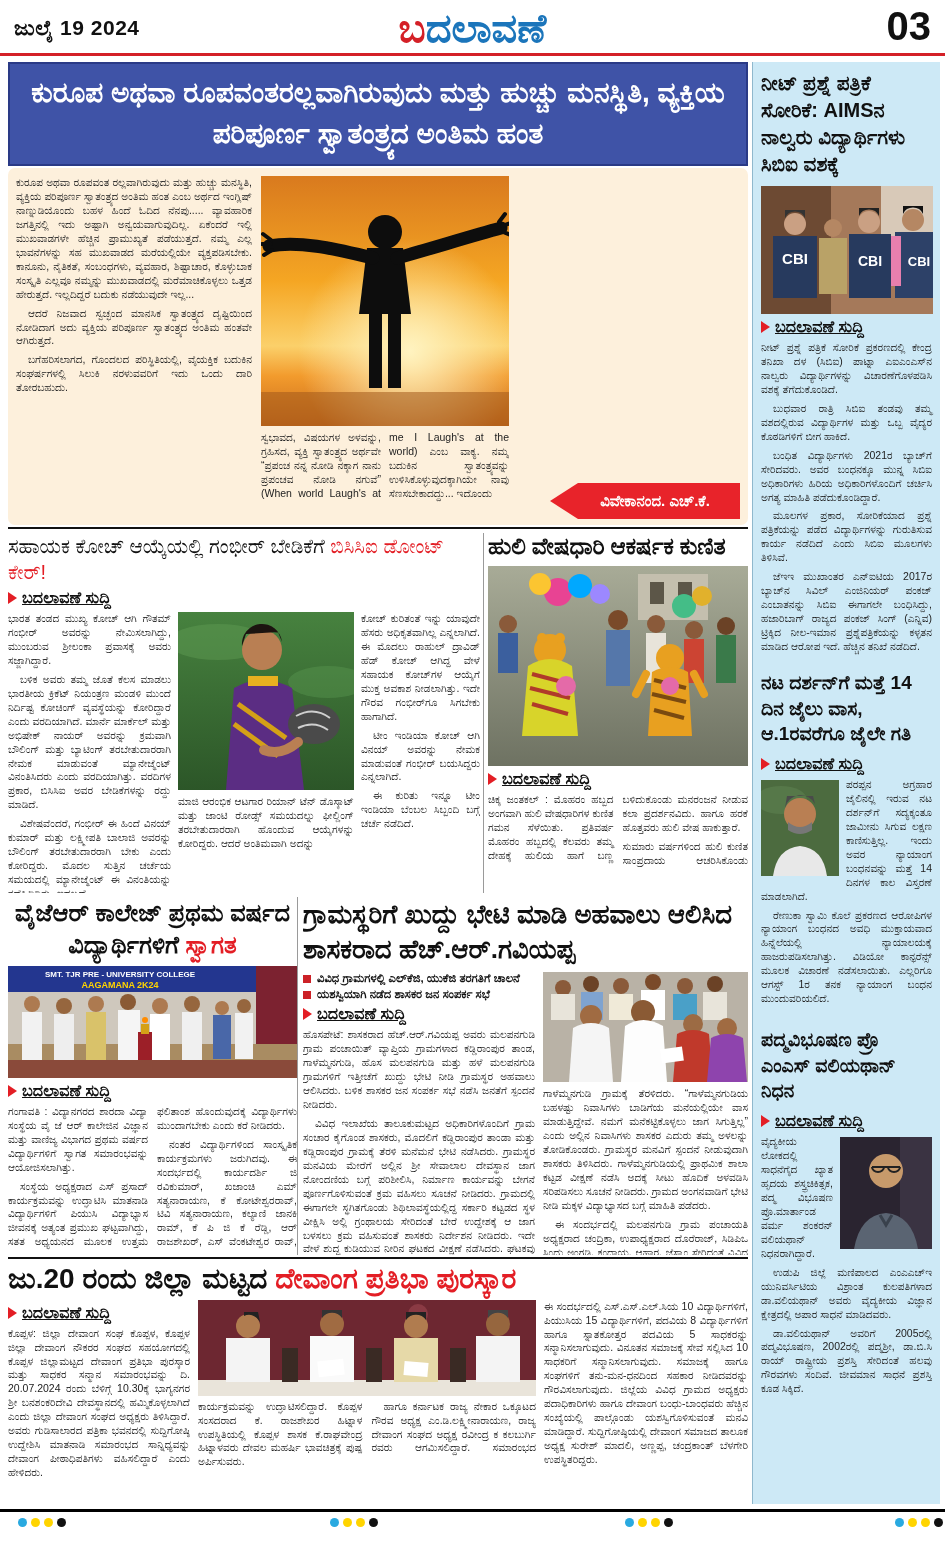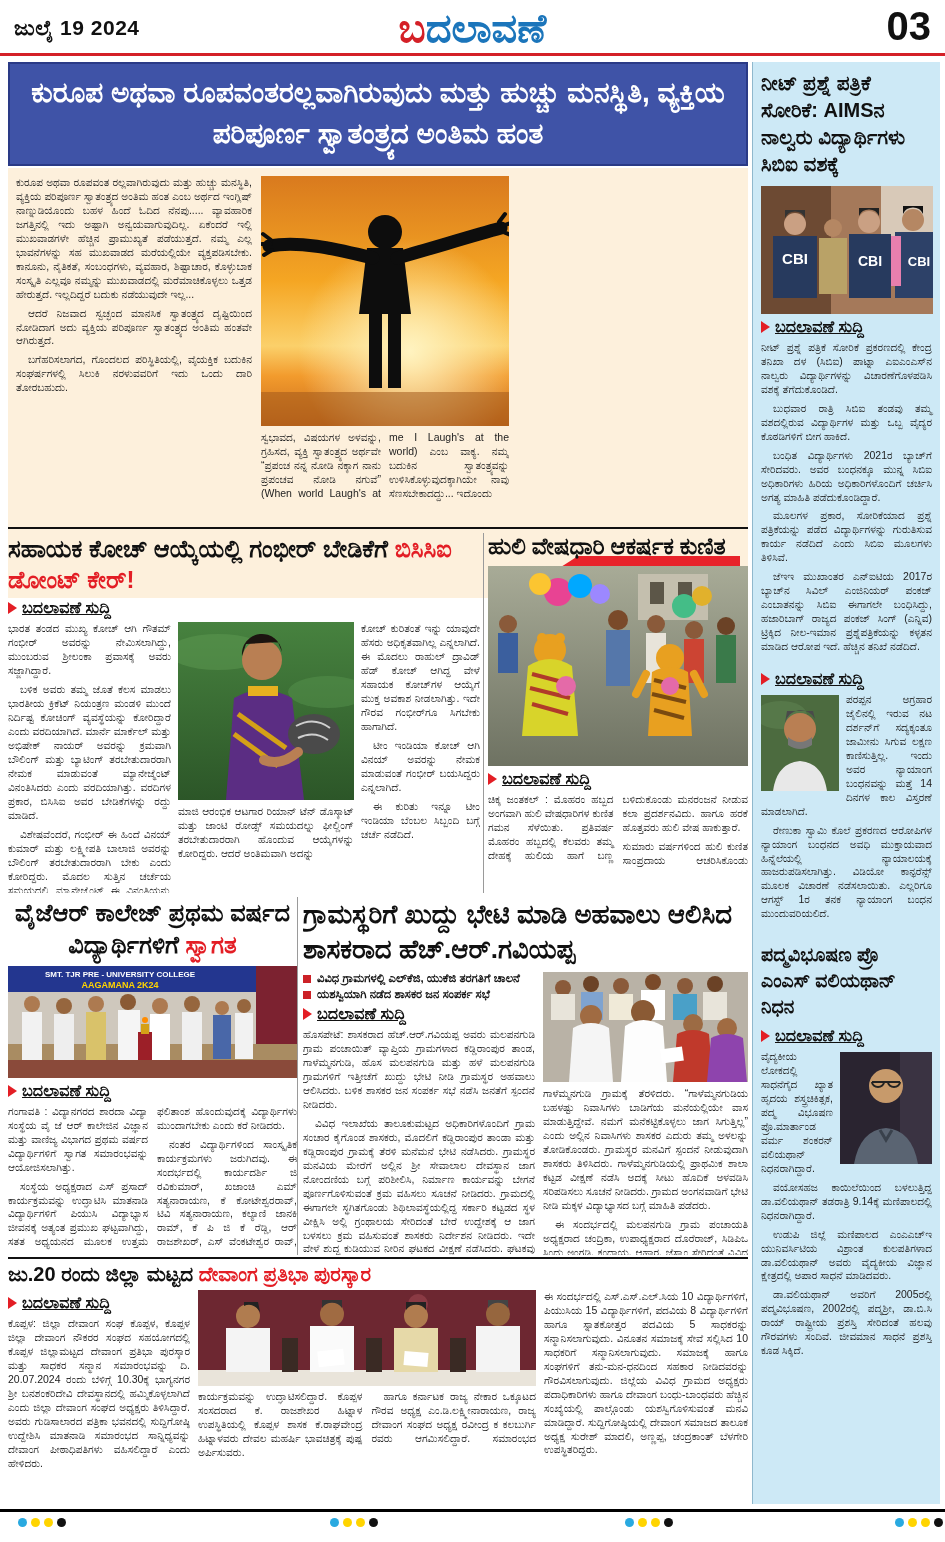--- a/index.html
+++ b/index.html
@@ -19,30 +19,30 @@
   .byline .tri { width:0; height:0; border-left:9px solid #e31e25; border-top:6px solid transparent; border-bottom:6px solid transparent; }
   .byline .btxt { font-size:16px; font-weight:bold; text-decoration:underline; color:#111; }
   .bt { font-size:10.5px; line-height:1.33; text-align:justify; color:#222; margin-bottom:5px; }
   .bt.ind { text-indent:12px; }
   .vrule { position:absolute; width:1px; background:#9a9a9a; }
   .hrule { position:absolute; height:2px; background:#111; }
 
   
   .lead { position:absolute; left:8px; top:62px; width:740px; }
   .lead-headline { height:104px; background:#3f53a7; border:2px solid #2a3a86; color:#fff; display:flex; align-items:center; justify-content:center; text-align:center; font-size:28px; font-weight:bold; line-height:1.45; padding:4px 14px; }
-  .lead-body { display:flex; gap:9px; background:#fdf0dc; padding:8px 8px 6px 8px; height:430px; overflow:hidden; margin-top:2px; }
+  .lead-body { display:flex; gap:9px; background:#fdf0dc; padding:8px 8px 6px 8px; height:357px; overflow:hidden; margin-top:2px;border-radius:7px; }
   .lead-c1 { flex:0 0 236px; overflow:hidden; }
   .lead-cm { flex:0 0 248px; display:flex; flex-direction:column; }
   .lead-cm .under-img { column-count:2; column-gap:8px; margin-top:5px; overflow:hidden; }
   .lead-c3 { flex:1; display:flex; flex-direction:column; overflow:hidden; }
   .author-tag { margin-top:auto; align-self:flex-end; width:190px; height:36px; background:#e8232a; color:#fff; font-size:15px; font-weight:bold; display:flex; align-items:center; justify-content:center; clip-path:polygon(0 50%, 28px 0, 100% 0, 100% 100%, 28px 100%); padding-left:20px; }
 
   
   .gambhir { position:absolute; left:8px; top:533px; width:472px; height:360px; overflow:hidden; }
-  .gam-head { font-size:24px; font-weight:bold; line-height:1.3; }
+  .gam-head { font-size:20px; font-weight:normal; line-height:1.3; }
   .red { color:#e31e25; }
   .gam-grid { display:grid; grid-template-columns:163px 176px 1fr; gap:7px; margin-top:2px; }
   .gam-grid .col { overflow:hidden; }
 
   
   .tiger { position:absolute; left:488px; top:533px; width:260px; height:360px; overflow:hidden; }
   .tiger-head { font-size:23px; font-weight:bold; line-height:1.25; margin-bottom:4px;font-family:Liberation Serif, serif; }
   .tiger-body { column-count:2; column-gap:9px; overflow:hidden; height:82px; }
 
   
@@ -61,21 +61,21 @@
   .gavi { position:absolute; left:303px; top:897px; width:445px; height:358px; overflow:hidden; }
   .gavi-head { font-size:26px; font-weight:bold; line-height:1.35; margin-bottom:5px; }
   .bullet-row { display:flex; align-items:flex-start; gap:6px; margin-bottom:3px; }
   .bullet-sq { width:8px; height:8px; background:#cc2127; margin-top:3px; flex:0 0 8px; }
   .bullet-txt { font-size:11.5px; font-weight:bold; }
   .gavi-grid { display:grid; grid-template-columns:232px 1fr; gap:8px; }
   .gavi-grid .col { overflow:hidden; }
 
   
   .devanga { position:absolute; left:8px; top:1262px; width:740px; height:240px; overflow:hidden; }
-  .dev-head { font-size:20px; font-weight:bold; line-height:1.2; margin-bottom:4px; }
+  .dev-head { font-size:28px; font-weight:bold; line-height:1.2; margin-bottom:4px; }
   .dev-grid { display:grid; grid-template-columns:182px 338px 1fr; gap:8px; }
   .dev-grid .col { overflow:hidden; }
   .dev-center-txt { column-count:2; column-gap:9px; margin-top:4px; overflow:hidden; height:72px; }
 
   
   .foot-rule { position:absolute; left:0; top:1509px; width:945px; height:3px; background:#000; }
   .dots { position:absolute; top:1518px; display:flex; gap:4px; }
   .dot { width:9px; height:9px; border-radius:50%; }
   .dot.c { background:#29a9e0; } .dot.y { background:#ffd400; } .dot.k { background:#111; }
 
@@ -431,20 +431,21 @@
         <span class="btxt">ಬದಲಾವಣೆ ಸುದ್ದಿ</span>
       </div>
       <p class="bt">ನೀಟ್ ಪ್ರಶ್ನೆ ಪತ್ರಿಕೆ ಸೋರಿಕೆ ಪ್ರಕರಣದಲ್ಲಿ ಕೇಂದ್ರ ತನಿಖಾ ದಳ (ಸಿಬಿಐ) ಪಾಟ್ನಾ ಎಐಎಂಎಸ್‌ನ ನಾಲ್ವರು ವಿದ್ಯಾರ್ಥಿಗಳನ್ನು ವಿಚಾರಣೆಗೊಳಪಡಿಸಿ ವಶಕ್ಕೆ ತೆಗೆದುಕೊಂಡಿದೆ.</p>
       <p class="bt ind">ಬುಧವಾರ ರಾತ್ರಿ ಸಿಬಿಐ ತಂಡವು ತಮ್ಮ ವಶದಲ್ಲಿರುವ ವಿದ್ಯಾರ್ಥಿಗಳ ಮತ್ತು ಒಬ್ಬ ವೈದ್ಯರ ಕೊಠಡಿಗಳಿಗೆ ಬೀಗ ಹಾಕಿದೆ.</p>
       <p class="bt ind">ಬಂಧಿತ ವಿದ್ಯಾರ್ಥಿಗಳು 2021ರ ಬ್ಯಾಚ್‌ಗೆ ಸೇರಿದವರು. ಅವರ ಬಂಧನಕ್ಕೂ ಮುನ್ನ ಸಿಬಿಐ ಅಧಿಕಾರಿಗಳು ಹಿರಿಯ ಅಧಿಕಾರಿಗಳೊಂದಿಗೆ ಚರ್ಚಿಸಿ ಅಗತ್ಯ ಮಾಹಿತಿ ಪಡೆದುಕೊಂಡಿದ್ದಾರೆ.</p>
       <p class="bt ind">ಮೂಲಗಳ ಪ್ರಕಾರ, ಸೋರಿಕೆಯಾದ ಪ್ರಶ್ನೆ ಪತ್ರಿಕೆಯನ್ನು ಪಡೆದ ವಿದ್ಯಾರ್ಥಿಗಳನ್ನು ಗುರುತಿಸುವ ಕಾರ್ಯ ನಡೆದಿದೆ ಎಂದು ಸಿಬಿಐ ಮೂಲಗಳು ತಿಳಿಸಿವೆ.</p>
       <p class="bt ind">ಜೆಇಇ ಮುಖಾಂತರ ಎನ್‌ಐಟಿಯ 2017ರ ಬ್ಯಾಚ್‌ನ ಸಿವಿಲ್ ಎಂಜಿನಿಯರ್ ಪಂಕಜ್ ಎಂಬಾತನನ್ನು ಸಿಬಿಐ ಈಗಾಗಲೇ ಬಂಧಿಸಿದ್ದು, ಹಜಾರಿಬಾಗ್ ರಾಜ್ಯದ ಪಂಕಜ್ ಸಿಂಗ್ (ಎನ್ನಿವ) ಟ್ರಿಕ್ಕಿದ ನೀಲ-ಇಮಾನ ಪ್ರಶ್ನೆಪತ್ರಿಕೆಯನ್ನು ಕಳ್ಳತನ ಮಾಡಿದ ಆರೋಪ ಇದೆ. ಹೆಚ್ಚಿನ ತನಿಖೆ ನಡೆದಿದೆ.</p>
     </div>
 
     <div class="sb-art">
+      <div class="sb-head" style="font-size:19px;">ನಟ ದರ್ಶನ್‌ಗೆ ಮತ್ತೆ 14 ದಿನ ಜೈಲು ವಾಸ, ಆ.1ರವರೆಗೂ ಜೈಲೇ ಗತಿ</div>
       <div class="byline">
         <span class="tri"></span>
         <span class="btxt">ಬದಲಾವಣೆ ಸುದ್ದಿ</span>
       </div>
       <div style="overflow:hidden;">
         <svg class="ph-left" width="78" height="96" viewBox="0 0 78 96">
           <rect width="78" height="96" fill="#4c6b3f"></rect>
           <ellipse cx="20" cy="20" rx="26" ry="14" fill="#5d8050" opacity="0.6"></ellipse>
           <circle cx="39" cy="34" r="16" fill="#b97f53"></circle>
           <path d="M24,28 a16,16 0 0 1 30,-4 l-2,-8 -26,0 z" fill="#4a4a4a"></path>
@@ -465,21 +466,20 @@
       <div style="overflow:hidden;">
         <svg class="ph-right" width="92" height="112" viewBox="0 0 92 112">
           <rect width="92" height="112" fill="#2a2430"></rect>
           <rect x="60" width="32" height="112" fill="#3a3342"></rect>
           <circle cx="46" cy="34" r="17" fill="#c79a6b"></circle>
           <path d="M32,30 h28 M32,30 a6,5 0 1 0 12,0 M48,30 a6,5 0 1 0 12,0" stroke="#222" stroke-width="2" fill="none"></path>
           <path d="M14,112 q6,-34 32,-36 q26,2 32,36 z" fill="#5a6472"></path>
           <path d="M40,78 l6,10 l6,-10" fill="none" stroke="#39414c" stroke-width="3"></path>
         </svg>
         <p class="bt">ವೈದ್ಯಕೀಯ ಲೋಕದಲ್ಲಿ ಸಾಧನೆಗೈದ ಖ್ಯಾತ ಹೃದಯ ಶಸ್ತ್ರಚಿಕಿತ್ಸಕ, ಪದ್ಮ ವಿಭೂಷಣ ಪ್ರೊ.ಮಾರ್ತಾಂಡ ವರ್ಮ ಶಂಕರನ್ ವಲಿಯಥಾನ್ ನಿಧನರಾಗಿದ್ದಾರೆ.</p>
-        <p class="bt ind">ವಯೋಸಹಜ ಕಾಯಿಲೆಯಿಂದ ಬಳಲುತ್ತಿದ್ದ ಡಾ.ವಲಿಯಥಾನ್ ತಡರಾತ್ರಿ 9.14ಕ್ಕೆ ಮಣಿಪಾಲದಲ್ಲಿ ನಿಧನರಾಗಿದ್ದಾರೆ.</p>
         <p class="bt ind">ಉಡುಪಿ ಜಿಲ್ಲೆ ಮಣಿಪಾಲದ ಎಂಎಎಚ್‌ಇ ಯುನಿವರ್ಸಿಟಿಯ ವಿಶ್ರಾಂತ ಕುಲಪತಿಗಳಾದ ಡಾ.ವಲಿಯಥಾನ್ ಅವರು ವೈದ್ಯಕೀಯ ವಿಜ್ಞಾನ ಕ್ಷೇತ್ರದಲ್ಲಿ ಅಪಾರ ಸಾಧನೆ ಮಾಡಿದವರು.</p>
         <p class="bt ind">ಡಾ.ವಲಿಯಥಾನ್ ಅವರಿಗೆ 2005ರಲ್ಲಿ ಪದ್ಮವಿಭೂಷಣ, 2002ರಲ್ಲಿ ಪದ್ಮಶ್ರೀ, ಡಾ.ಬಿ.ಸಿ ರಾಯ್ ರಾಷ್ಟ್ರೀಯ ಪ್ರಶಸ್ತಿ ಸೇರಿದಂತೆ ಹಲವು ಗೌರವಗಳು ಸಂದಿವೆ. ಜೀವಮಾನ ಸಾಧನೆ ಪ್ರಶಸ್ತಿ ಕೂಡ ಸಿಕ್ಕಿದೆ.</p>
       </div>
     </div>
 
   </div>
 
   <div class="foot-rule"></div>
   <div class="dots" style="left:18px;">
     <span class="dot c"></span>

